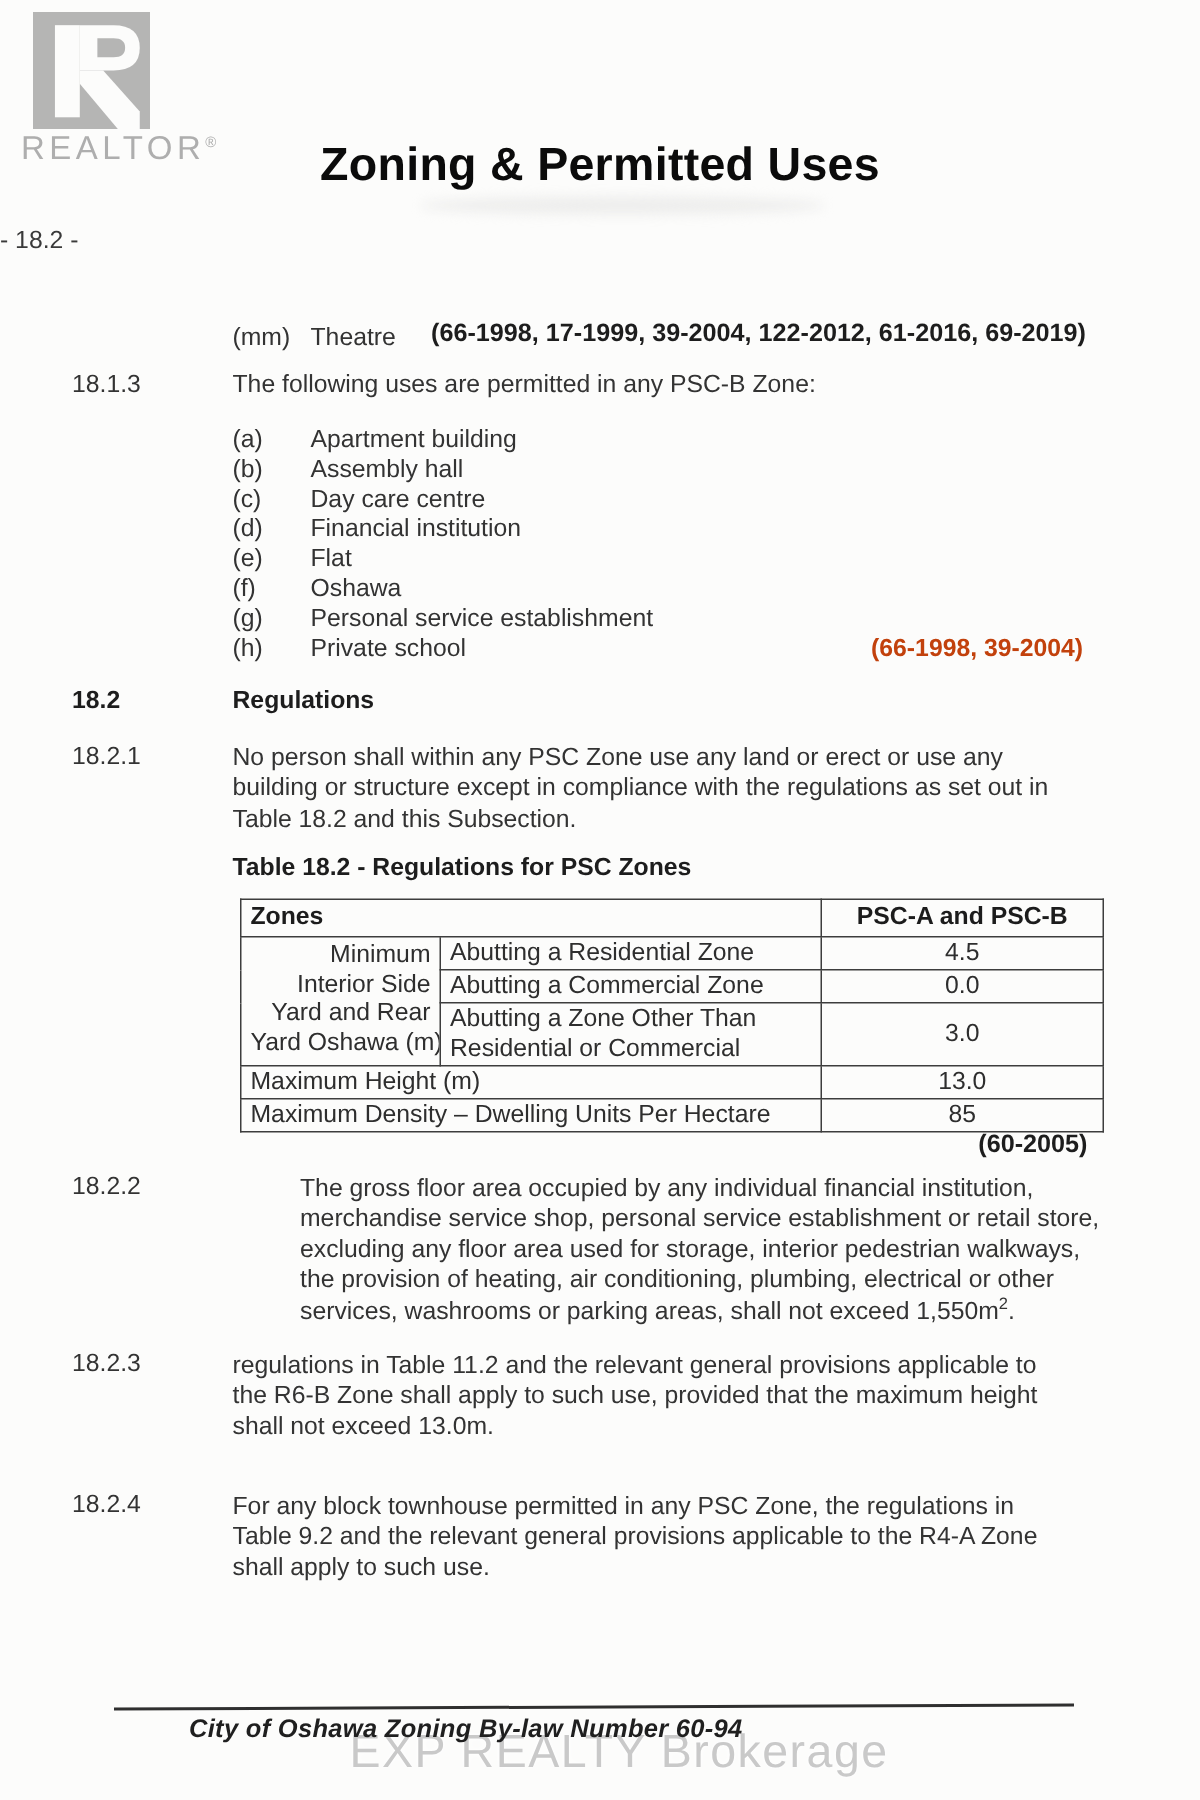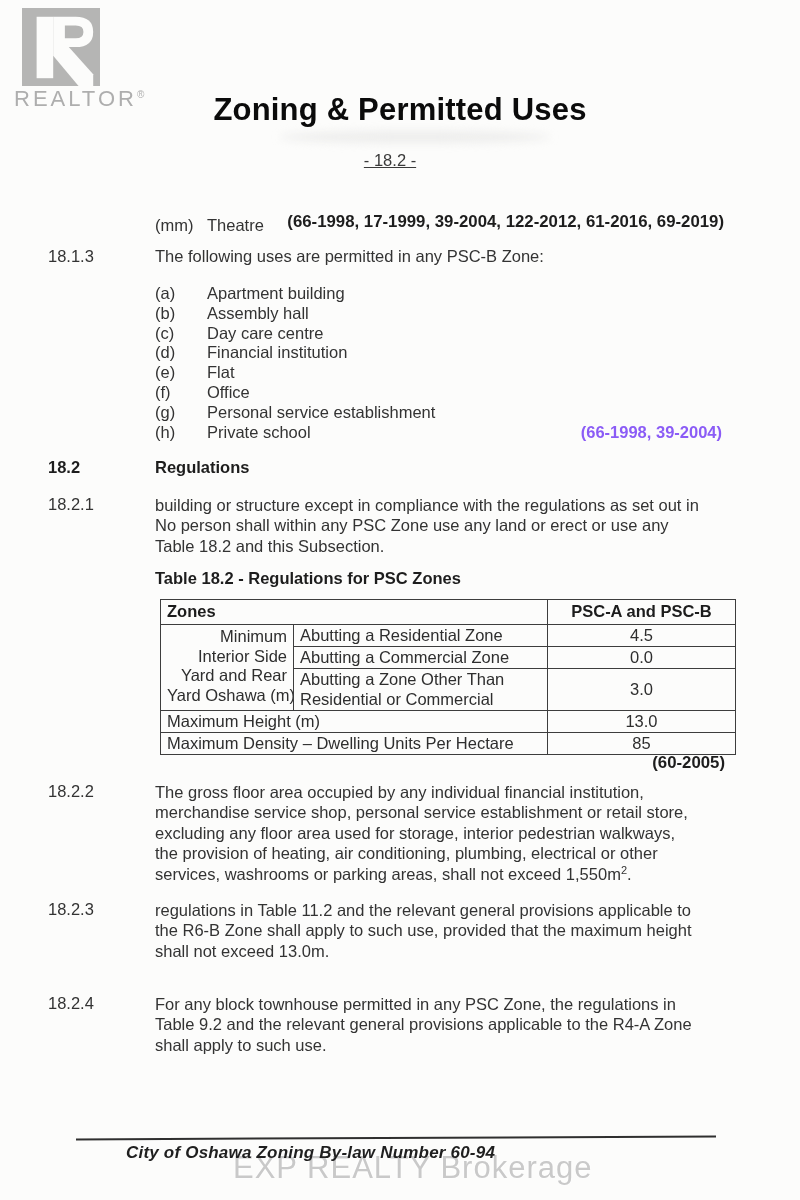--- a/index.html
+++ b/index.html
@@ -19,41 +19,41 @@
   
   .doc-title{
     position:absolute;top:92px;left:0;width:800px;text-align:center;
     font-size:31px;font-weight:700;color:#0b0b0b;letter-spacing:0.2px;
   }
   .title-smudge{
     position:absolute;top:131px;left:280px;width:270px;height:12px;
     background:#ededec;border-radius:50%;filter:blur(4px);
   }
   .page-marker{
-    position:absolute;top:151px;left:0;width:780px;text-align:center;
-    font-size:16.5px;color:#3a3a3a;text-decoration:underline;
+    position:absolute;top:151px;left:0;width:780px;text-align:left;
+    font-size:16.5px;color:#3a3a3a;
   }
   
   .block{position:absolute;left:48px;display:flex;width:690px;}
   .snum{width:107px;flex:none;white-space:nowrap;}
   .sbody{width:567px;flex:none;}
   .line{white-space:nowrap;}
   .bold{font-weight:700;color:#1d1d1d;}
   
   .mm-row{position:absolute;left:155px;top:190px;display:flex;width:569px;margin-top:26px;}
   .mm-label{width:52px;flex:none;}
   .mm-cite{
     position:absolute;left:155px;top:212px;width:569px;text-align:right;
     font-weight:700;color:#1d1d1d;white-space:nowrap;font-size:16.8px;
   }
   
   .uses-list{position:absolute;left:155px;top:284px;width:567px;}
   .use-item{display:flex;line-height:19.8px;}
   .use-label{width:52px;flex:none;}
-  .use-cite{margin-left:auto;font-weight:700;color:#8b5cf6;white-space:nowrap;}
+  .use-cite{margin-left:auto;font-weight:700;color:#c2410c;white-space:nowrap;}
   
   .para .sbody .line{line-height:20.4px;}
   
   .table-caption{position:absolute;left:155px;top:569px;font-weight:700;color:#1d1d1d;}
   table.reg{
     position:absolute;left:160px;top:599px;border-collapse:collapse;
     table-layout:fixed;width:575px;font-size:16.5px;color:#2e2e2e;
   }
   table.reg td{
     border:1.8px solid #3d3d3d;padding:0 6px;line-height:19.5px;
@@ -137,21 +137,21 @@
     <div class="use-item">
         <span class="use-label">(d)</span>
         <span>Financial institution</span>
       </div>
     <div class="use-item">
         <span class="use-label">(e)</span>
         <span>Flat</span>
       </div>
     <div class="use-item">
         <span class="use-label">(f)</span>
-        <span>Office</span>
+        <span>Oshawa</span>
       </div>
     <div class="use-item">
         <span class="use-label">(g)</span>
         <span>Personal service establishment</span>
       </div>
     <div class="use-item">
         <span class="use-label">(h)</span>
         <span>Private school</span>
         <span class="use-cite">(66-1998, 39-2004)</span>
       </div>
@@ -160,22 +160,22 @@
   <div class="block" style="top:458px;">
     <div class="snum bold">18.2</div>
     <div class="sbody">
         <div class="line bold">Regulations</div>
       </div>
   </div>
 
   <div class="block para" style="top:495px;">
     <div class="snum">18.2.1</div>
     <div class="sbody">
+      <div class="line">No person shall within any PSC Zone use any land or erect or use any</div>
       <div class="line">building or structure except in compliance with the regulations as set out in</div>
-      <div class="line">No person shall within any PSC Zone use any land or erect or use any</div>
       <div class="line">Table 18.2 and this Subsection.</div>
     </div>
   </div>
 
   <div class="table-caption">Table 18.2 - Regulations for PSC Zones</div>
 
   <table class="reg">
     <colgroup>
         <col style="width:133px">
         <col style="width:254px">
@@ -213,21 +213,21 @@
     </tr>
     <tr class="r5">
       <td colspan="2">Maximum Density – Dwelling Units Per Hectare</td>
       <td class="val">85</td>
     </tr>
   </tbody>
     </table>
 
   <div class="table-cite">(60-2005)</div>
 
-  <div class="block para" style="top:782px;">
+  <div class="block para" style="top:782px;gap:45px;">
     <div class="snum">18.2.2</div>
     <div class="sbody">
       <div class="line">The gross floor area occupied by any individual financial institution,</div>
       <div class="line">merchandise service shop, personal service establishment or retail store,</div>
       <div class="line">excluding any floor area used for storage, interior pedestrian walkways,</div>
       <div class="line">the provision of heating, air conditioning, plumbing, electrical or other</div>
       <div class="line"><span>services, washrooms or parking areas, shall not exceed 1,550m</span><sup class="sq">2</sup><span>.</span></div>
     </div>
   </div>
 

